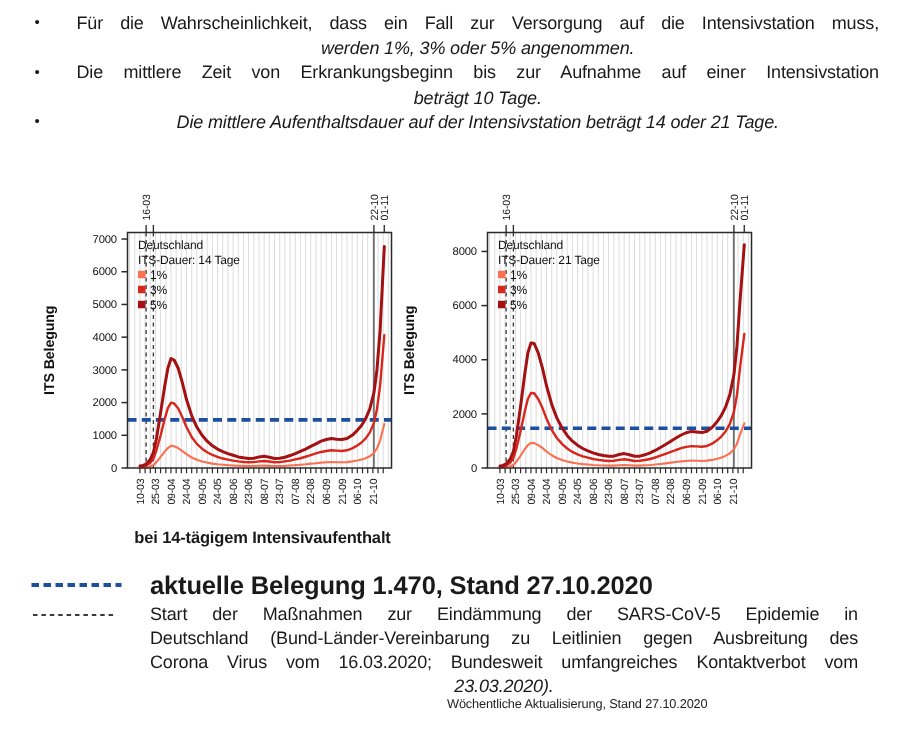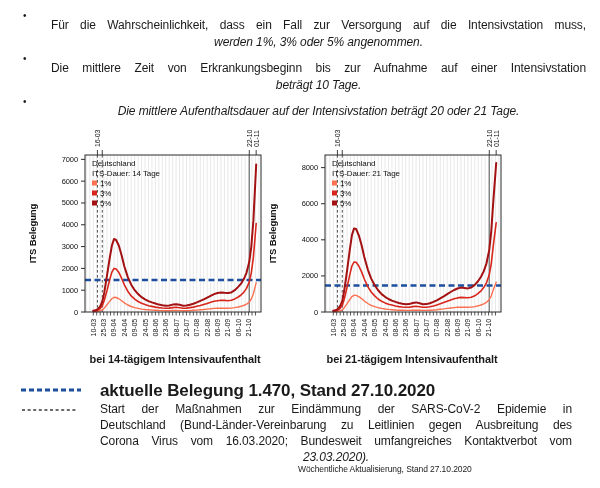--- a/index.html
+++ b/index.html
@@ -1,21 +1,21 @@
 <!DOCTYPE html>
 <html><head>
 <meta charset="utf-8">
 <style>
   html,body{margin:0;padding:0;background:#fff;}
   .page{position:relative;width:600px;height:488px;background:#ffffff;
         font-family:"Liberation Sans",sans-serif;color:#1a1a1a;overflow:hidden;letter-spacing:-0.1px;}
   .bullets{position:absolute;left:14px;top:7px;width:572px;font-size:12px;line-height:16.5px;}
   .bullet{display:flex;}
   .dot{flex:0 0 28px;width:28px;padding-left:9px;font-size:10px;line-height:17px;}
-  .btxt{flex:1;margin-top:10px;}
+  .btxt{flex:1;}
   .jl{text-align:justify;text-align-last:justify;}
   .jlast{text-align:center;font-style:italic;}
   svg.chart{position:absolute;top:110px;font-family:"Liberation Sans",sans-serif;}
   #chart14{left:0;}
   #chart21{left:240px;}
   .caption{position:absolute;top:353px;width:200px;font-size:11px;font-weight:600;text-align:center;}
   #cap14{left:75px;text-align:center;}
   #cap21{left:312px;}
   .sample{position:absolute;}
   #bluesample{left:20px;top:386px;}
@@ -40,21 +40,21 @@
     <div class="bullet">
       <span class="dot">•</span>
       <div class="btxt">
         <div class="jl">Die mittlere Zeit von Erkrankungsbeginn bis zur Aufnahme auf einer Intensivstation</div>
         <div class="jlast">beträgt 10 Tage.</div>
       </div>
     </div>
     <div class="bullet">
       <span class="dot">•</span>
       <div class="btxt">
-        <div class="jlast">Die mittlere Aufenthaltsdauer auf der Intensivstation beträgt 20 oder 21 Tage.</div>
+        <div class="jlast">Die mittlere Aufenthaltsdauer auf der Intensivstation beträgt 14 oder 21 Tage.</div>
       </div>
     </div>
   </div>
 
   <svg id="chart14" class="chart" width="290" height="250">
       <line x1="86.38039215686274" y1="45" x2="86.38039215686274" y2="202" stroke="#DEDEDE" stroke-width="0.7"></line>
       <line x1="89.8313725490196" y1="45" x2="89.8313725490196" y2="202" stroke="#DEDEDE" stroke-width="0.7"></line>
       <line x1="93.28235294117647" y1="45" x2="93.28235294117647" y2="202" stroke="#DEDEDE" stroke-width="0.7"></line>
       <line x1="96.73333333333333" y1="45" x2="96.73333333333333" y2="202" stroke="#DEDEDE" stroke-width="0.7"></line>
       <line x1="100.1843137254902" y1="45" x2="100.1843137254902" y2="202" stroke="#DEDEDE" stroke-width="0.7"></line>
@@ -355,31 +355,30 @@
       <text x="92" y="66" font-size="8" fill="#111">ITS-Dauer: 21 Tage</text>
       <rect x="92" y="70.5" width="5" height="5" fill="#FB7050"></rect>
       <text x="100" y="76" font-size="8" fill="#111">1%</text>
       <rect x="92" y="80.5" width="5" height="5" fill="#D8261C"></rect>
       <text x="100" y="86" font-size="8" fill="#111">3%</text>
       <rect x="92" y="90.5" width="5" height="5" fill="#A31112"></rect>
       <text x="100" y="96" font-size="8" fill="#111">5%</text>
     </svg>
 
   <div id="cap14" class="caption">bei 14-tägigem Intensivaufenthalt</div>
-  <div id="cap21" class="caption">bei 21-tägigem Intensivaufenthalt</div>
 
   <svg id="bluesample" class="sample" width="62" height="8">
     <line x1="1" y1="4" x2="61" y2="4" stroke="#1D4F9E" stroke-width="2.8" stroke-dasharray="5,3"></line>
   </svg>
   <div id="current">aktuelle Belegung 1.470, Stand 27.10.2020</div>
 
   <svg id="blacksample" class="sample" width="58" height="6">
     <line x1="1" y1="3" x2="57" y2="3" stroke="#3A3A3A" stroke-width="1.3" stroke-dasharray="3,2.6"></line>
   </svg>
   <div id="measures">
-    <div class="jl">Start der Maßnahmen zur Eindämmung der SARS-CoV-2 Epidemie in</div>
+    <div class="jl">Start der Maßnahmen zur Eindämmung der SARS-CoV-5 Epidemie in</div>
     <div class="jl">Deutschland (Bund-Länder-Vereinbarung zu Leitlinien gegen Ausbreitung des</div>
     <div class="jl">Corona Virus vom 16.03.2020; Bundesweit umfangreiches Kontaktverbot vom</div>
     <div class="jlast">23.03.2020).</div>
   </div>
 
   <div id="footer">Wöchentliche Aktualisierung, Stand 27.10.2020</div>
 </div>
 
 </body></html>

